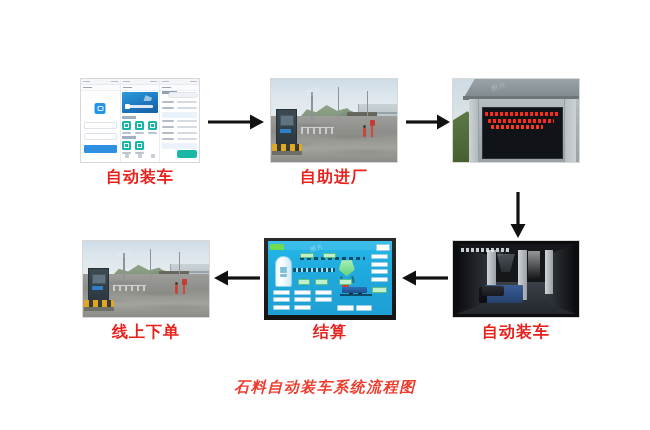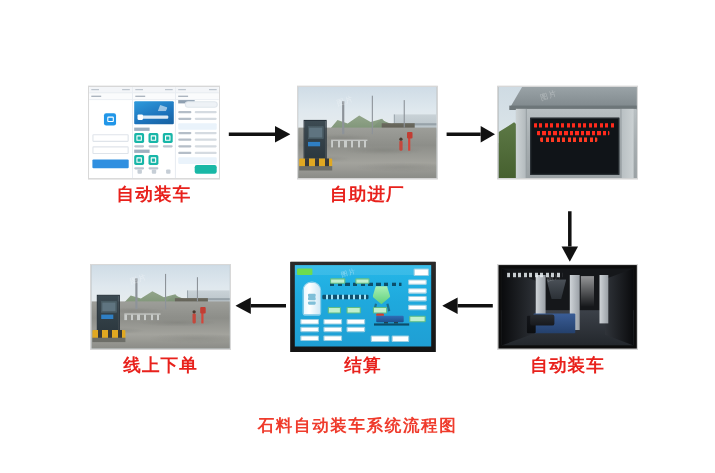--- a/index.html
+++ b/index.html
@@ -512,15 +512,15 @@
       </div>
       <div class="base"></div>
         <div class="base2"></div>
       <div class="barrier"></div>
       <div class="person"></div>
       <div class="wm">图片</div>
     </div>
   </div>
   <div class="caption" style="left:76px;top:322px;width:140px;">线上下单</div>
 
-  <div class="title" style="left:0;top:378px;width:650px;">石料自动装车系统流程图</div>
+  <div class="title" style="left:0;top:378px;width:650px;font-style:italic;">石料自动装车系统流程图</div>
 
 </div>
 
 </body></html>

